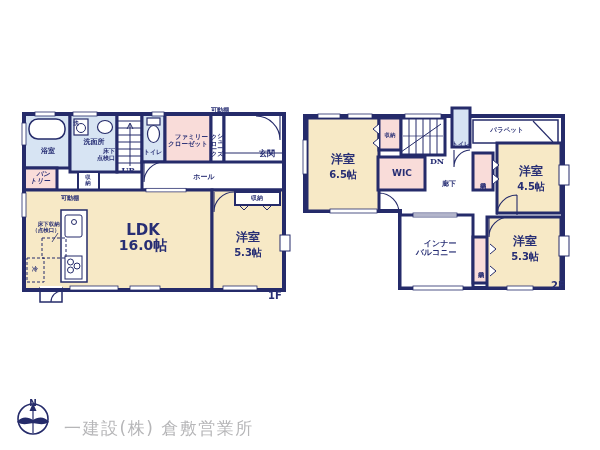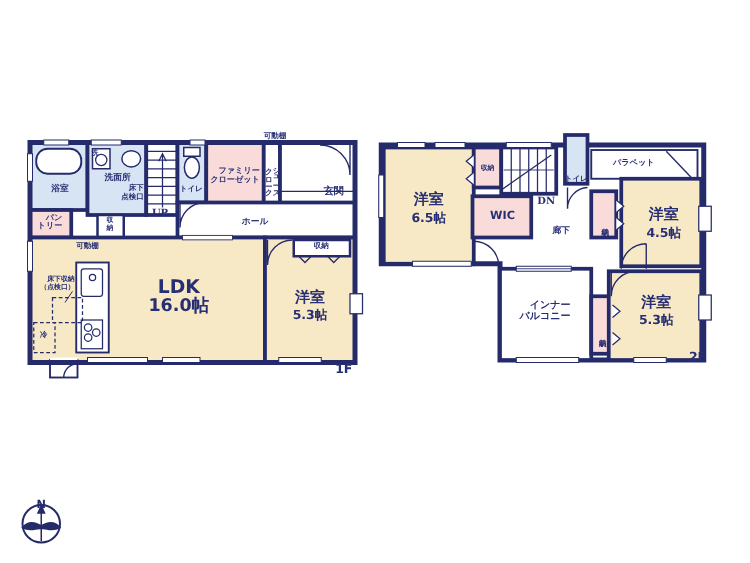--- a/index.html
+++ b/index.html
@@ -105,21 +105,21 @@
     <div class="lb" style="left:54px;top:11px;font-size:5.5px;">洗</div>
     <div class="lb" style="left:72px;top:31px;font-size:7px;">洗面所</div>
     <div class="lb" style="left:84px;top:43px;font-size:6px;">床下
 点検口</div>
     <div class="lb stair" style="left:106px;top:58px;font-size:8px;">UP</div>
     <div class="lb" style="left:131px;top:40px;font-size:6px;">トイレ</div>
     <div class="lb" style="left:166px;top:29px;font-size:6.5px;">ファミリー
 クローゼット</div>
     <div class="lb vert" style="left:195px;top:27px;font-size:6px;height:30px;">シューズクローク</div>
     <div class="lb" style="left:233px;top:42px;font-size:8px;margin-left:12px;">玄関</div>
-    <div class="lb" style="left:18px;top:66px;font-size:6.5px;">パン
+    <div class="lb" style="left:18px;top:66px;font-size:6.5px;font-style:italic;">パン
 トリー</div>
     <div class="lb" style="left:66px;top:68px;font-size:5.5px;">収
 納</div>
     <div class="lb" style="left:182px;top:66px;font-size:7px;">ホール</div>
     <div class="lb" style="left:48px;top:86px;font-size:6px;">可動棚</div>
     <div class="lb" style="left:121px;top:118px;font-size:15px;">LDK</div>
     <div class="lb" style="left:121px;top:134px;font-size:14px;">16.0帖</div>
     <div class="lb" style="left:24px;top:115px;font-size:5.5px;">床下収納
 （点検口）</div>
     <div class="lb" style="left:13px;top:157px;font-size:6px;">冷</div>
@@ -207,14 +207,15 @@
     <div class="lb" style="left:255px;top:184px;font-size:10px;">2F</div>
   </div>
 
   <svg style="position:absolute;left:13px;top:393px;" width="40" height="46" viewBox="0 0 40 46">
     <circle cx="20" cy="26" r="15" stroke="#252b6a" stroke-width="1.6" fill="none"></circle>
     <text x="20" y="13" text-anchor="middle" font-size="9" font-weight="bold" fill="#252b6a">N</text>
     <polygon points="20,10 16.5,18 23.5,18" fill="#252b6a"></polygon>
     <line x1="20" y1="16" x2="20" y2="40" stroke="#252b6a" stroke-width="1.2"></line>
     <path d="M4 29 C10 22 16 25 20 27 C24 25 30 22 36 29 C29 33.5 23 29.5 20 30.5 C17 29.5 11 33.5 4 29 Z" fill="#252b6a"></path>
   </svg>
+  <div class="company" style="left:64px;top:417px;font-size:17px;">一建設(株) 倉敷営業所</div>
 
 </div>
 
 </body></html>

